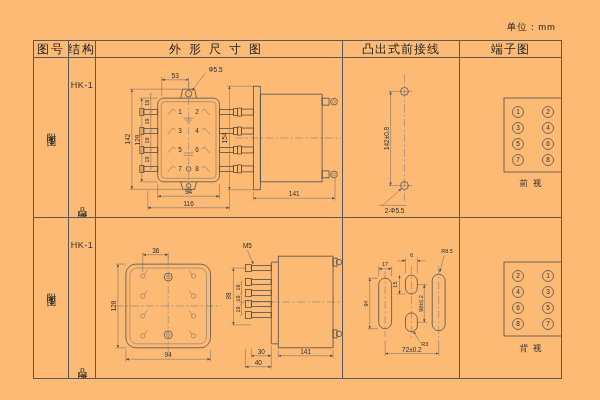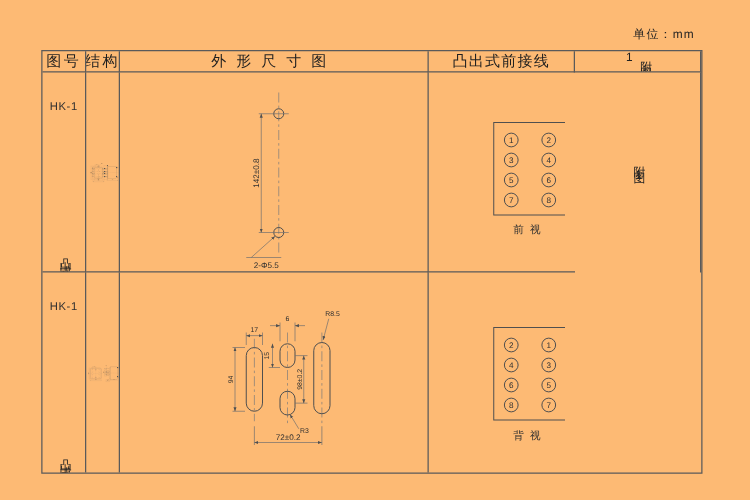--- a/index.html
+++ b/index.html
@@ -32,20 +32,21 @@
 <div class="canvas">
 
   <div class="unit">单位：mm</div>
 
   <div class="grid">
 
     <div class="cell hcell ls2">图号</div>
     <div class="cell hcell ls2">结构</div>
     <div class="cell hcell ls8">外形尺寸图</div>
     <div class="cell hcell ls1">凸出式前接线</div>
+    <div class="cell hcell ls1 last-col">端子图</div>
 
     <div class="cell">
       <div class="vtext">附图1</div>
     </div>
     <div class="cell structcell">
       <div class="model">HK-1</div>
       <div class="vtext vstruct">凸出式前接线</div>
     </div>
 
     <div class="cell">

